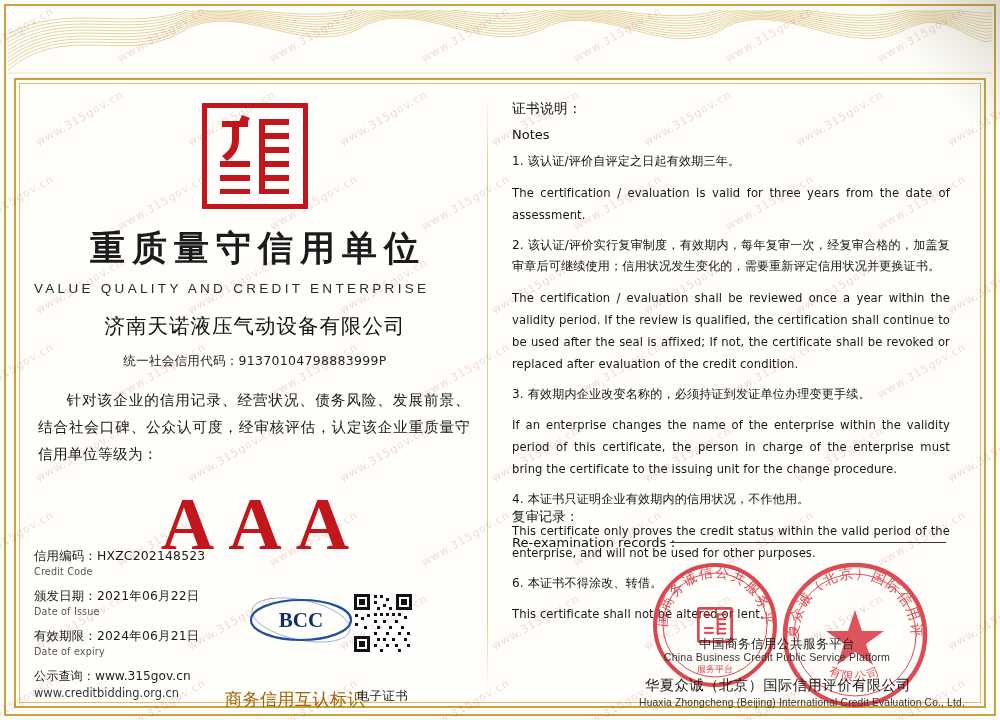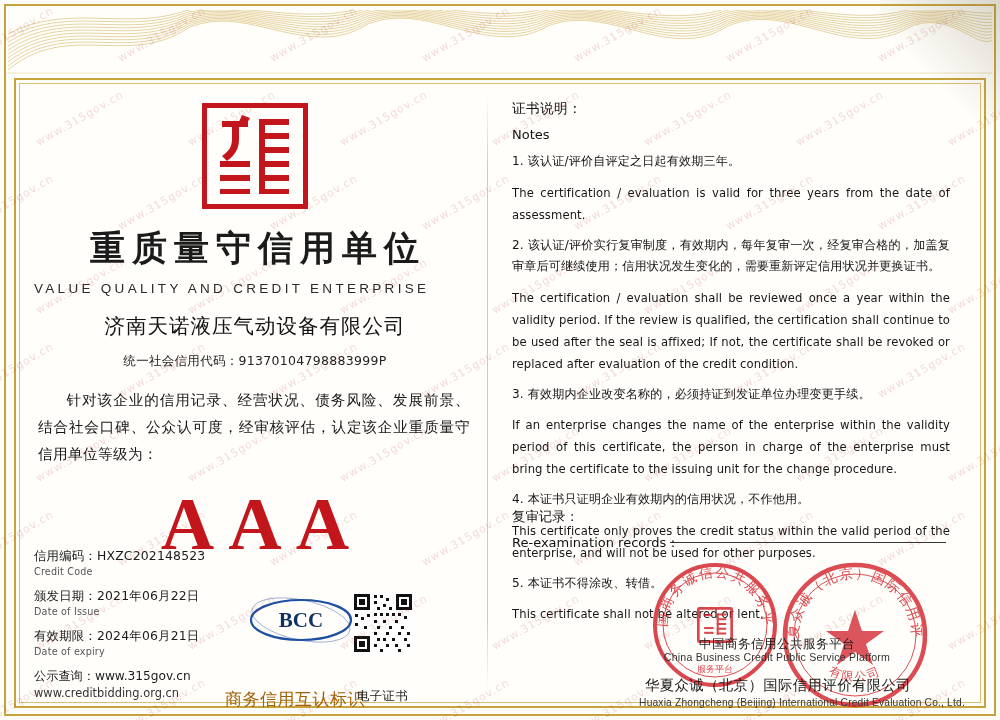--- a/index.html
+++ b/index.html
@@ -332,21 +332,21 @@
 
     <div class="note">2. 该认证/评价实行复审制度，有效期内，每年复审一次，经复审合格的，加盖复审章后可继续使用；信用状况发生变化的，需要重新评定信用状况并更换证书。</div>
     <div class="note en">The certification / evaluation shall be reviewed once a year within the validity period. If the review is qualified,  the certification shall continue to be used after the seal is affixed; If not, the certificate shall be revoked or replaced after evaluation of the credit condition.</div>
 
     <div class="note">3. 有效期内企业改变名称的，必须持证到发证单位办理变更手续。</div>
     <div class="note en">If an enterprise changes the name of the enterprise within the validity period of this certificate,  the person in charge of the enterprise must bring the certificate to the issuing unit for the change procedure.</div>
 
     <div class="note">4. 本证书只证明企业有效期内的信用状况，不作他用。</div>
     <div class="note en">This certificate only proves the credit status within the valid period of the enterprise, and will not be used for other purposes.</div>
 
-    <div class="note">5. 本证书不得涂改、转借。</div>
+    <div class="note">6. 本证书不得涂改、转借。</div>
     <div class="note en">This certificate shall not be altered or lent.</div>
   </div>
 
   <div class="reexam">
     <div class="l1">复审记录：</div>
     <div class="l2">Re-examination records：</div>
     <div class="line"></div>
   </div>
 
   <div class="stamp stamp-a">

